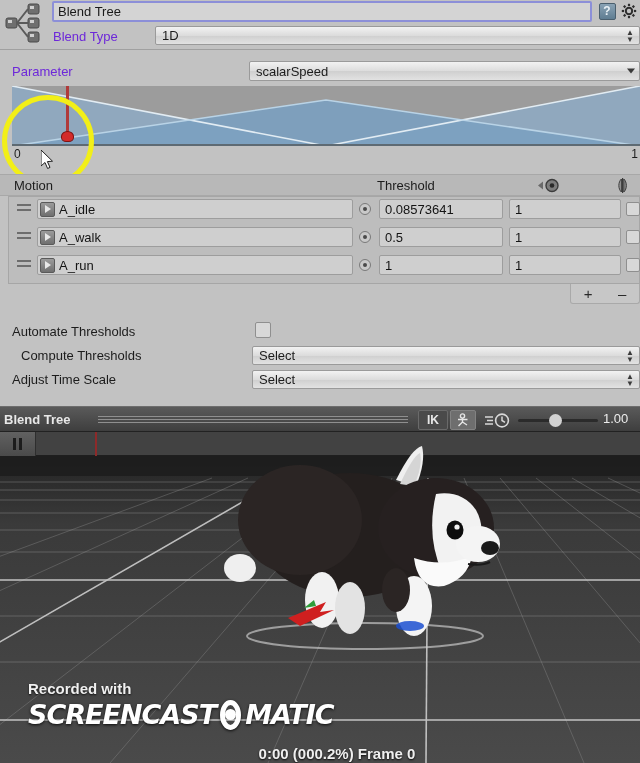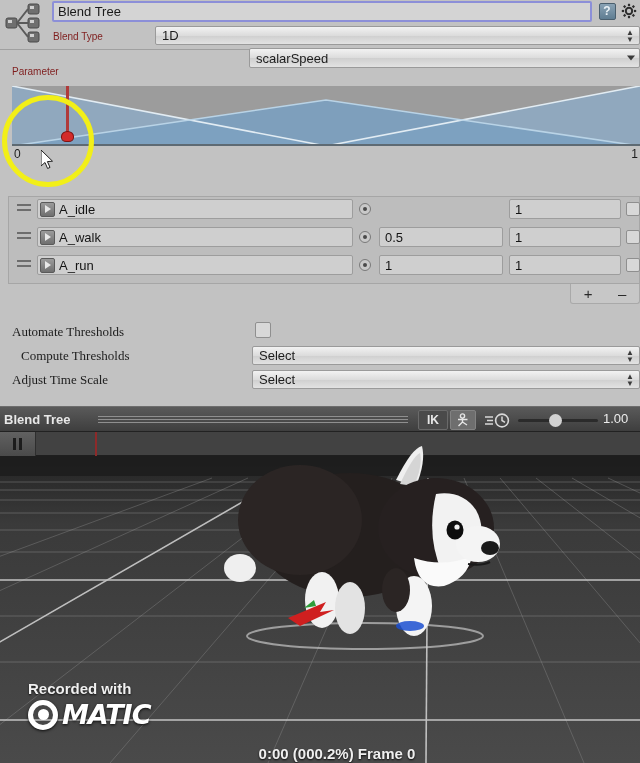--- a/index.html
+++ b/index.html
@@ -43,35 +43,35 @@
   .help-box {
     width: 17px; height: 17px; border-radius: 2px;
     background: linear-gradient(#8aa3b5,#5f7d92);
     border: 1px solid #4a5f6e;
     color: #eaf2f7; font-size: 12px; font-weight: bold;
     display:flex; align-items:center; justify-content:center;
   }
 
   .row-label {
     position: absolute;
-    font-size: 10px; color: #7f1d1d;
+    font-size: 13px; color: #6d28d9;
     line-height: 18px; white-space: nowrap;
   }
 
   .blendtype-label { left: 53px; top: 28px; }
   .blendtype-pop {
     position: absolute; left: 155px; top: 26px; width: 485px; height: 19px;
   }
   .divider-line {
     position: absolute; left: 0; width: 640px; height: 1px; background: #a0a0a0;
   }
 
   .param-label { left: 12px; top: 63px; }
   .param-pop {
-    position: absolute; left: 249px; top: 48px; width: 391px; height: 20px; text-align: center;
+    position: absolute; left: 249px; top: 61px; width: 391px; height: 20px; text-align: center;
   }
 
   
   .popup {
     background: linear-gradient(#f2f2f2 0%, #dcdcdc 50%, #cfcfcf 51%, #e2e2e2 100%);
     border: 1px solid #9a9a9a;
     border-radius: 2px;
     font-size: 13px; color: #1c1c1c;
     display: flex; align-items: center;
     padding: 0 6px;
@@ -184,21 +184,21 @@
   .plusminus {
     position: absolute; left: 570px; top: 284px; width: 70px; height: 20px;
     background: #c7c7c7; border: 1px solid #a9a9a9; border-top: none;
     border-radius: 0 0 3px 3px;
     display: flex; align-items: center; justify-content: space-around;
     font-size: 15px; color: #2a2a2a;
   }
   .pm-btn { cursor: default; line-height: 14px; }
 
   
-  .set-label { position: absolute; left: 12px; font-size: 13px; color: #1c1c1c; font-family: Liberation Serif, serif; }
+  .set-label { position: absolute; left: 12px; font-size: 13px; color: #1c1c1c; }
   .set-auto { top: 324px; }
   .set-compute { top: 348px; margin-left: 9px; }
   .set-adjust { top: 372px; }
   .auto-check {
     position: absolute; left: 255px; top: 322px; width: 16px; height: 16px;
     background: #d8d8d8; border: 1px solid #8f8f8f; border-radius: 2px;
   }
   .sel-compute { position: absolute; left: 252px; top: 346px; width: 388px; height: 19px; }
   .sel-adjust  { position: absolute; left: 252px; top: 370px; width: 388px; height: 19px; }
 
@@ -384,35 +384,54 @@
       <span class="axis-max">1</span>
     </div>
 
     <div class="highlight-circle"></div>
     <div class="mouse-cursor">
       <svg width="14" height="20" viewBox="0 0 14 20">
         <polygon points="0,0 0,16 4,12.5 6.6,18.5 9,17.4 6.4,11.6 11.5,11.2" fill="#ffffff" stroke="#202020" stroke-width="1"></polygon>
       </svg>
     </div>
 
+    <div class="table-head">
+      <span class="th th-motion">Motion</span>
+      <span class="th th-threshold">Threshold</span>
+      <span class="th th-clock">
+        <svg width="24" height="17" viewBox="0 0 24 17">
+          <polygon points="0,8.5 5,4.5 5,12.5" fill="#6a6a6a"></polygon>
+          <circle cx="14" cy="8.5" r="6" fill="#7d7d7d" stroke="#3c3c3c" stroke-width="1.4"></circle>
+          <circle cx="14" cy="8.5" r="2.3" fill="#2a2a2a"></circle>
+        </svg>
+      </span>
+      <span class="th th-mirror">
+        <svg width="18" height="17" viewBox="0 0 18 17">
+          <path d="M7.6 1 L7.6 16" stroke="#3c3c3c" stroke-width="1.2"></path>
+          <path d="M6.4 2 C3 5, 3 12, 6.4 15 L6.4 2Z" fill="#9a9a9a" stroke="#3c3c3c" stroke-width="1"></path>
+          <path d="M8.8 2 C12.2 5, 12.2 12, 8.8 15 L8.8 2Z" fill="#8a8a8a" stroke="#3c3c3c" stroke-width="1"></path>
+        </svg>
+      </span>
+    </div>
 
     <div class="table-body">
 
       <div class="mrow" style="top:0px;">
         <div class="drag-handle">
             <span></span>
             <span></span>
           </div>
         <div class="obj-field">
           <span class="clip-icon">
               <i></i>
             </span>
           <span class="oname">A_idle</span>
         </div>
         <div class="radio-dot"></div>
+        <div class="num-field thr-field">0.08573641</div>
         <div class="num-field spd-field">1</div>
         <div class="mirror-box"></div>
       </div>
 
       <div class="mrow" style="top:28px;">
         <div class="drag-handle">
             <span></span>
             <span></span>
           </div>
         <div class="obj-field">
@@ -578,20 +597,21 @@
         <ellipse cx="40" cy="128" rx="16" ry="14" fill="#efefef"></ellipse>
         <path d="M88 178 l38 -16 l-6 10 l14 -2 l-34 16 Z" fill="#cf1f1f"></path>
         <path d="M104 168 l10 -8 l2 6 Z" fill="#2e9e3a"></path>
         <ellipse cx="210" cy="186" rx="14" ry="5" fill="#1b4fd0" opacity="0.85"></ellipse>
       </svg>
     </div>
 
     <div class="watermark" style="position:absolute; left:28px; top:274px;">
       <div class="wm-rec">Recorded with</div>
       <div class="wm-logo">
+        <span class="wm-word">SCREENCAST</span>
         <span class="wm-dot">
             <i></i>
           </span>
         <span class="wm-word">MATIC</span>
       </div>
     </div>
 
     <div class="frame-status" style="position:absolute; left:17px; top:339px;">0:00 (000.2%) Frame 0</div>
   </div>
 </div>

